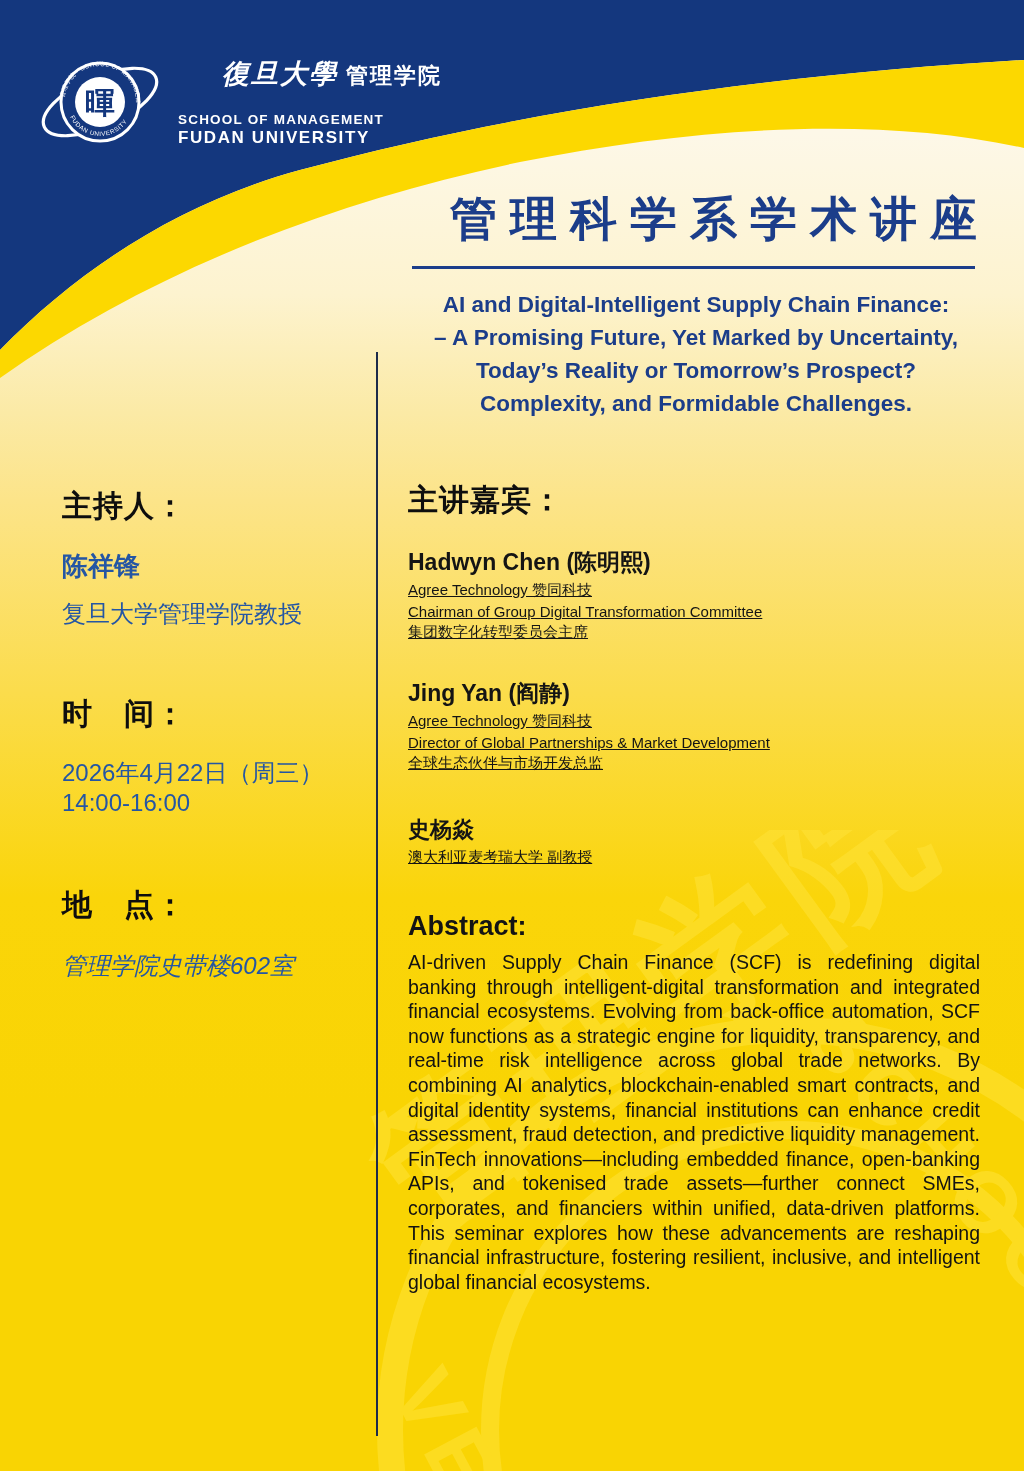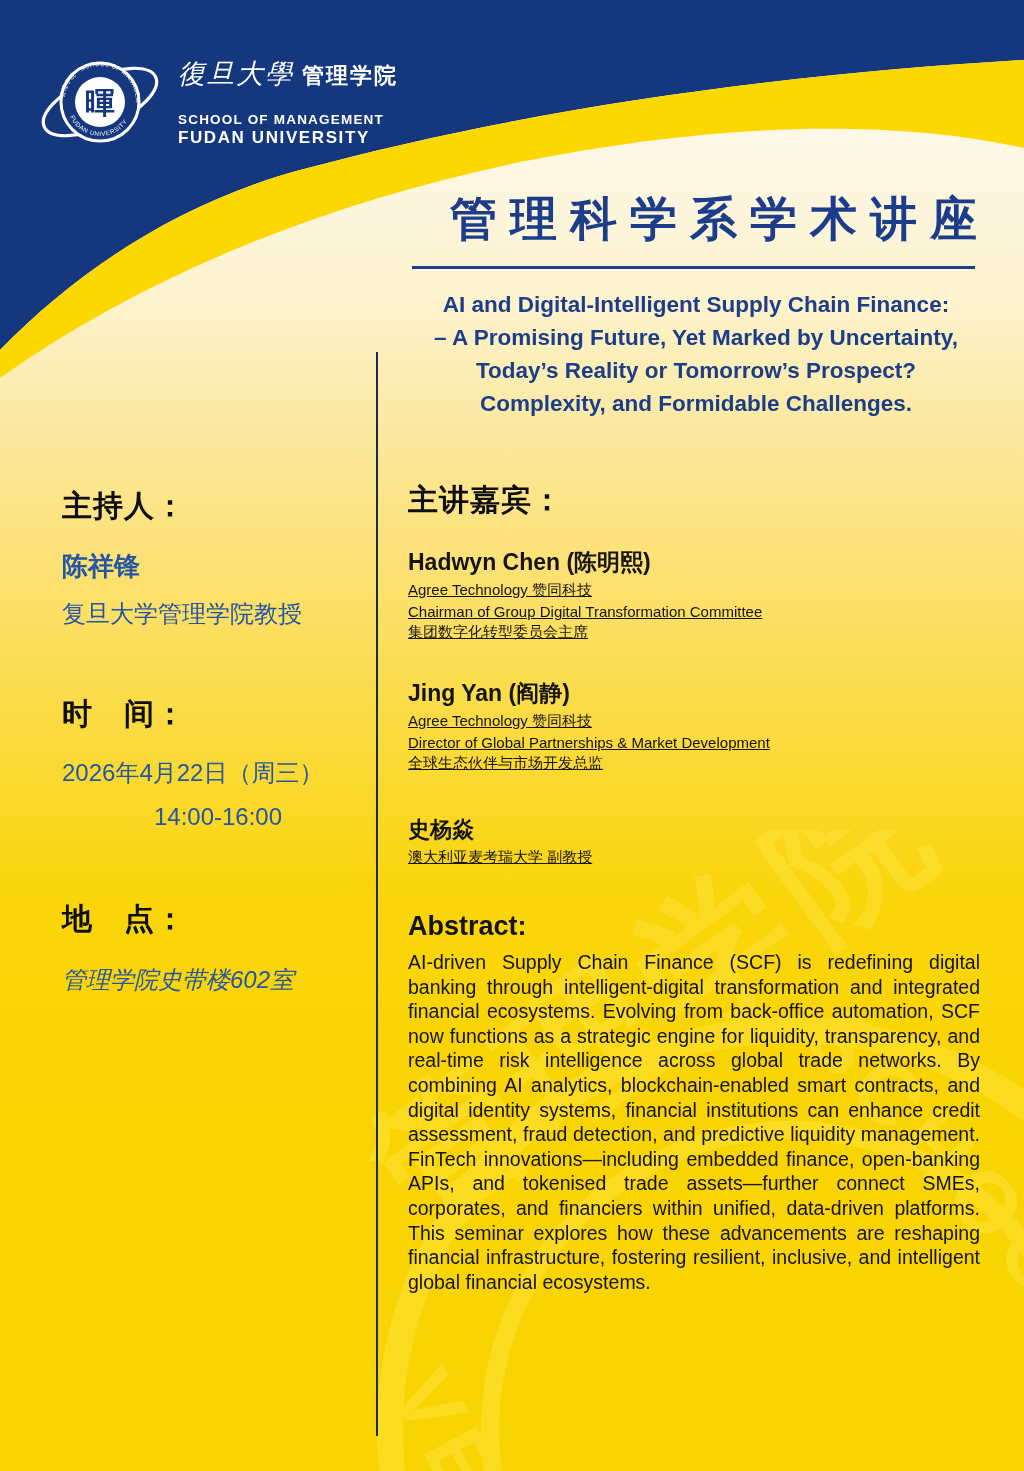--- a/index.html
+++ b/index.html
@@ -11,21 +11,21 @@
   
   .watermark{left:330px;top:830px;width:700px;height:650px;opacity:.55;pointer-events:none;}
 
   
   .curves{left:0;top:0;width:1024px;height:420px;display:block;}
 
   
   .logo-wrap{left:38px;top:44px;display:flex;align-items:center;gap:14px;color:#fff;}
   .emblem{width:126px;height:116px;display:block;}
   .wordmark .cn-line{display:flex;align-items:baseline;gap:8px;}
-  .wm-script{font-family:"Liberation Serif","DejaVu Serif",serif;font-style:italic;font-weight:400;font-size:27px;letter-spacing:2px;}
+  .wm-script{font-family:"Liberation Serif","DejaVu Serif",serif;font-style:italic;font-weight:700;font-size:27px;letter-spacing:2px;margin-left:44px;}
   .wm-cn{font-size:22px;font-weight:600;letter-spacing:2px;}
   .wm-en1{font-size:13.5px;font-weight:700;letter-spacing:1.2px;margin-top:20px;}
   .wm-en2{font-size:17px;font-weight:700;letter-spacing:1.6px;margin-top:1px;}
 
   
   .title-cn{left:432px;top:188px;width:576px;text-align:center;color:#1b3d8a;
     font-size:47px;font-weight:800;letter-spacing:13px;white-space:nowrap;}
   .title-rule{left:412px;top:266px;width:563px;height:3px;background:#1b3d8a;}
   .title-en{left:404px;top:288px;width:584px;text-align:center;color:#1b3d8a;
     font-size:22.5px;font-weight:700;line-height:33px;}
@@ -34,21 +34,21 @@
   .divider{left:376px;top:352px;width:2px;height:1084px;background:#1d2b4a;}
 
   
   .left-col{left:62px;top:486px;width:312px;color:#111;}
   .sec-label{font-size:30px;font-weight:800;color:#0e0e0e;letter-spacing:1px;}
   .blue{color:#2456a4;}
   .host-name{font-size:26px;font-weight:700;margin-top:22px;}
   .host-title{font-size:24px;margin-top:14px;}
   .lbl-time{margin-top:64px;}
   .time-date{font-size:24px;margin-top:22px;}
-  .time-range{font-size:24px;margin-top:14px;text-align:center;}
+  .time-range{font-size:24px;}
   .lbl-venue{margin-top:68px;}
   .venue-line{font-size:24px;margin-top:24px;font-style:italic;}
 
   
   .right-col{left:408px;top:480px;width:572px;color:#141414;}
   .speaker{margin-top:26px;}
   .sp-name{font-size:23px;font-weight:800;}
   .sp-line{font-size:15px;margin-top:3px;text-decoration:underline;}
   .speaker.gap2{margin-top:36px;}
   .speaker.gap3{margin-top:42px;}

